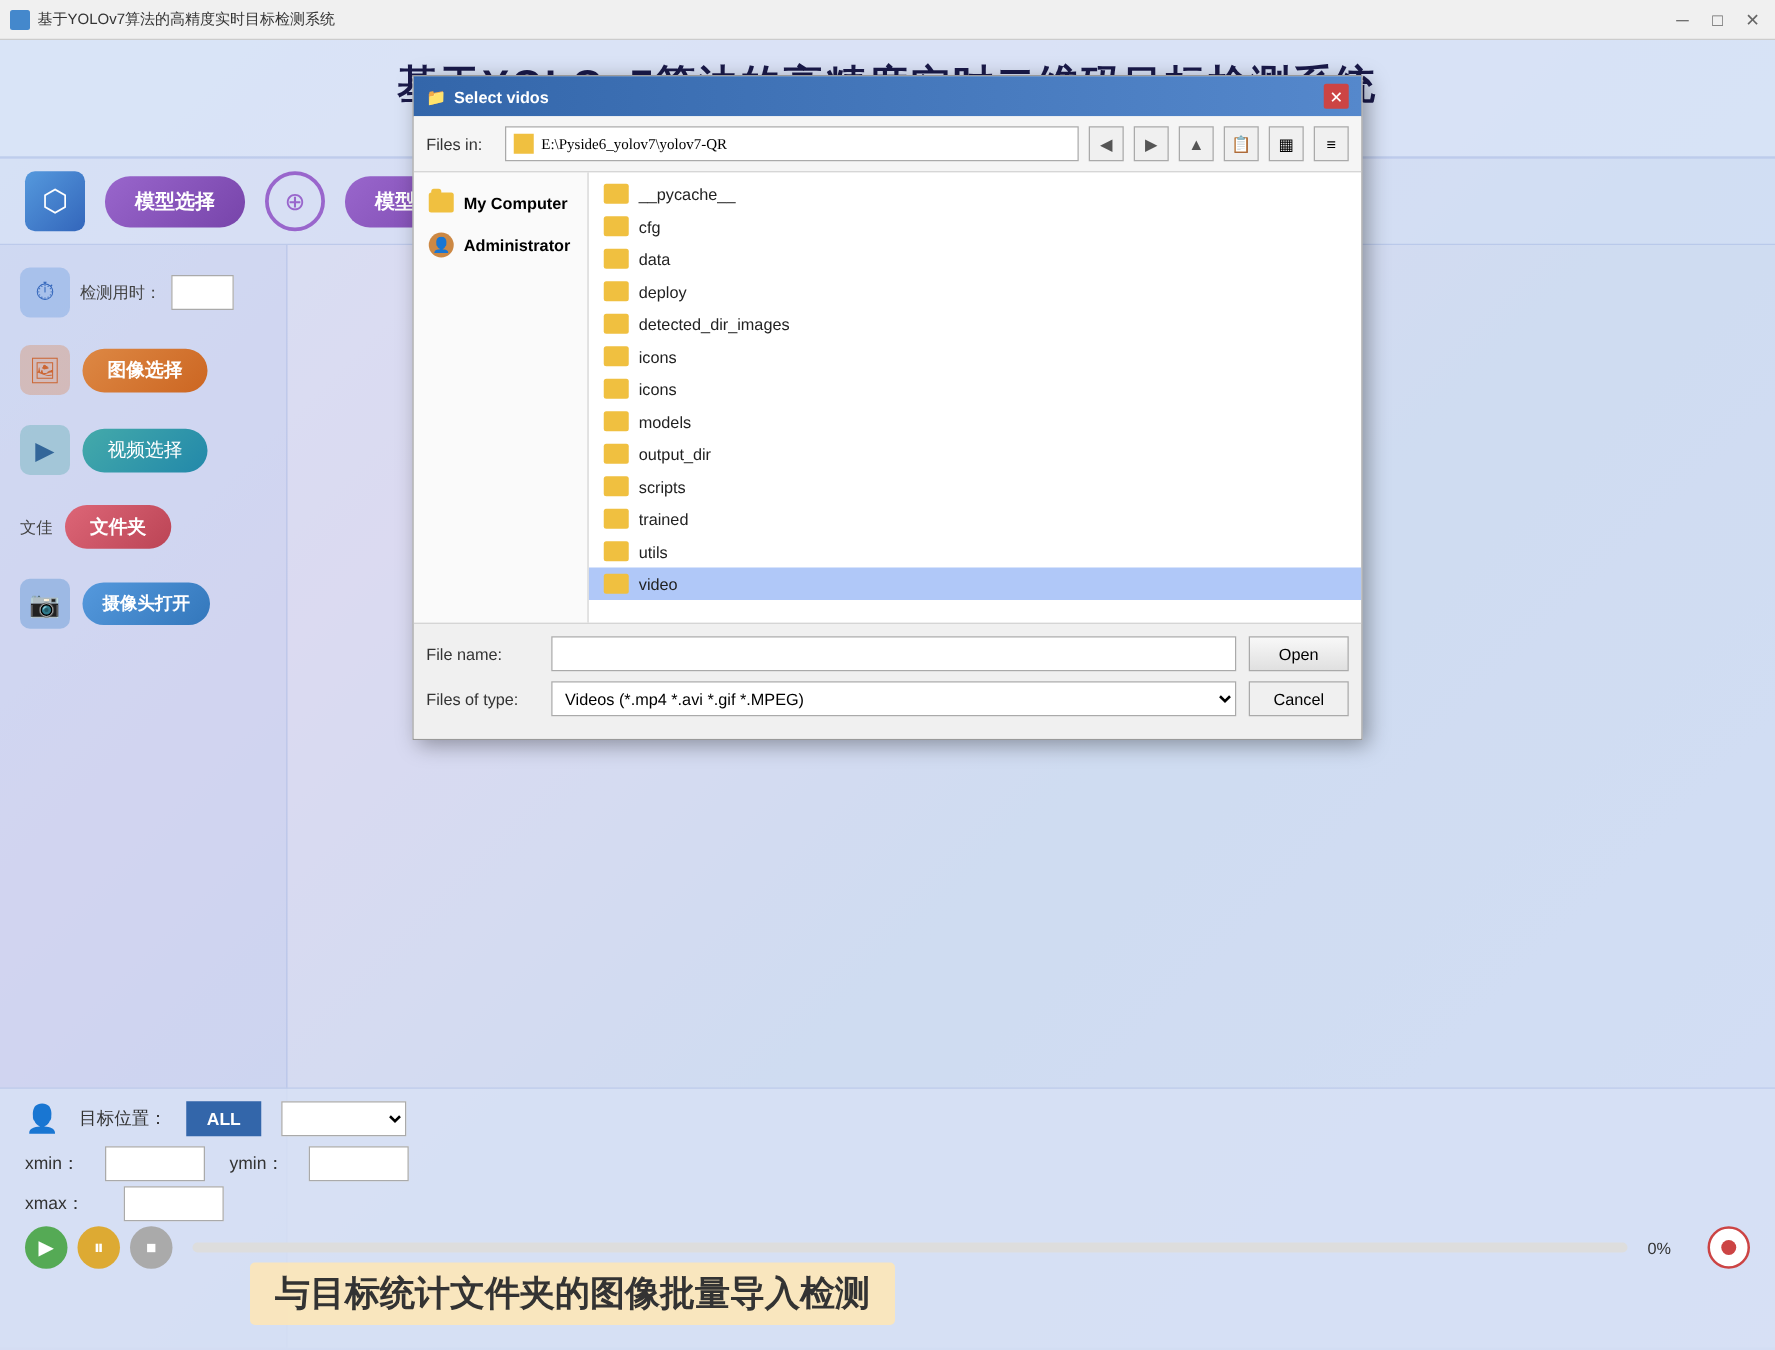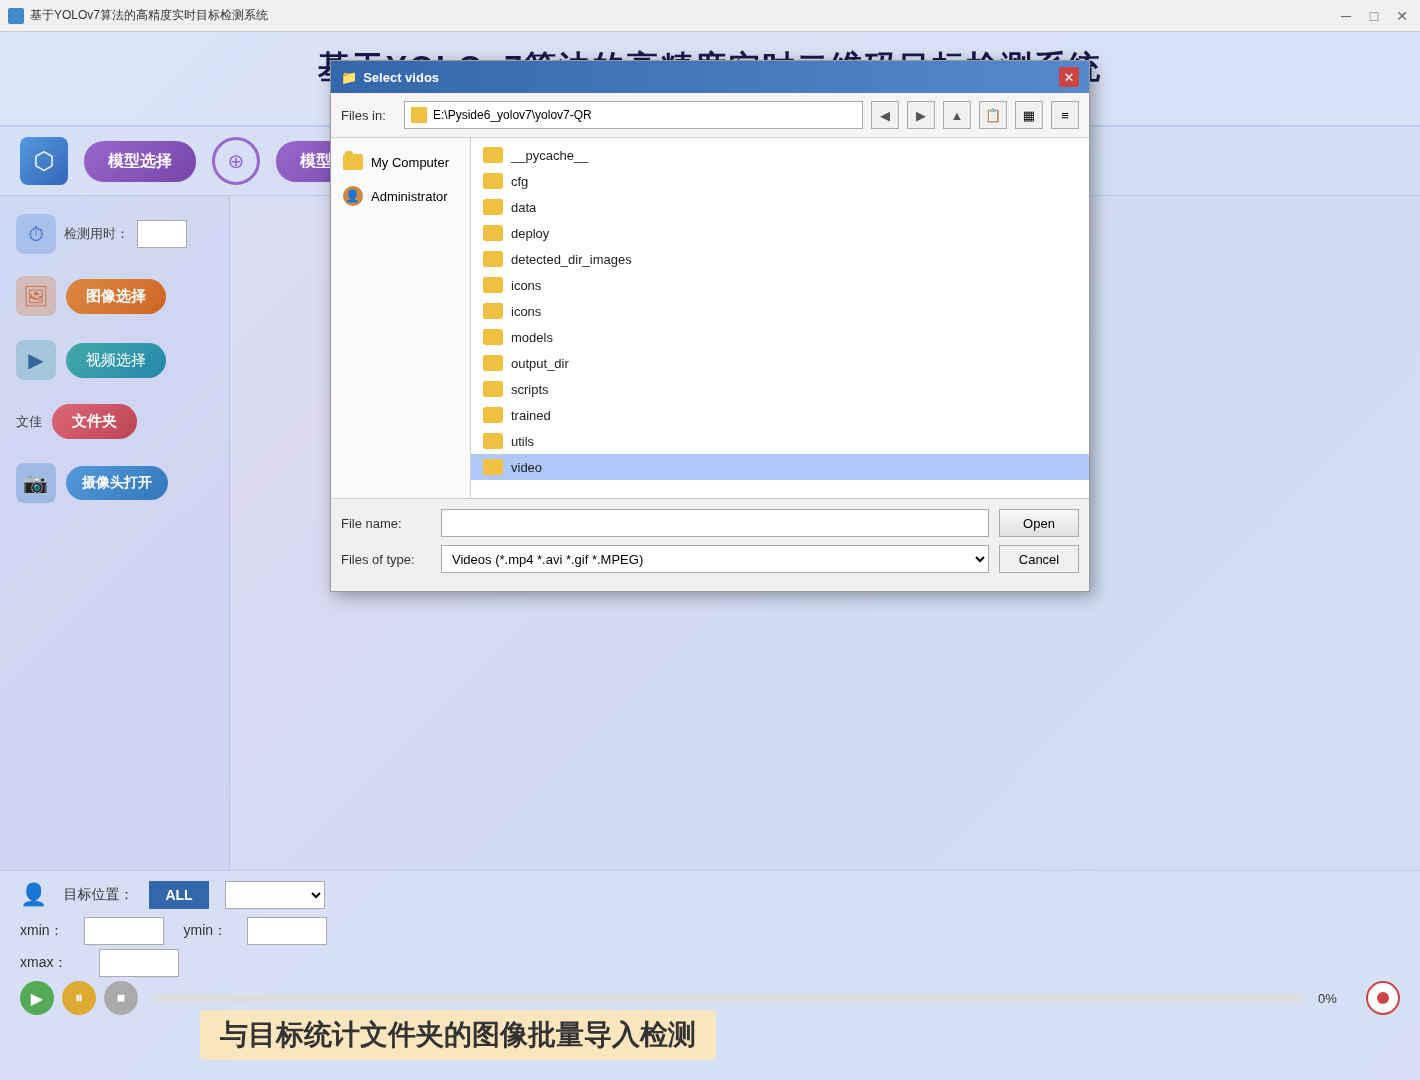--- a/index.html
+++ b/index.html
@@ -408,20 +408,21 @@
     }
     .dialog-path-combo {
       flex: 1;
       height: 28px;
       border: 1px solid #aaa;
       background: white;
       padding: 0 6px;
       font-size: 12px;
       display: flex;
       align-items: center;
+      font-family: Liberation Serif, serif;
     }
     .dialog-path-icon {
       width: 16px; height: 16px;
       background: #f0c040;
       margin-right: 6px;
       display: inline-block;
     }
     .dialog-nav-btn {
       width: 28px; height: 28px;
       border: 1px solid #aaa;
@@ -450,20 +451,21 @@
       background: #fafafa;
       padding: 8px 0;
     }
     .dialog-sidebar-item {
       display: flex;
       align-items: center;
       gap: 8px;
       padding: 8px 12px;
       cursor: pointer;
       font-size: 13px;
+      font-weight: bold;
     }
     .folder-icon-sm {
       width: 20px; height: 16px;
       background: #f0c040;
       border-radius: 2px;
       position: relative;
     }
     .folder-icon-sm::before {
       content: '';
       position: absolute;

